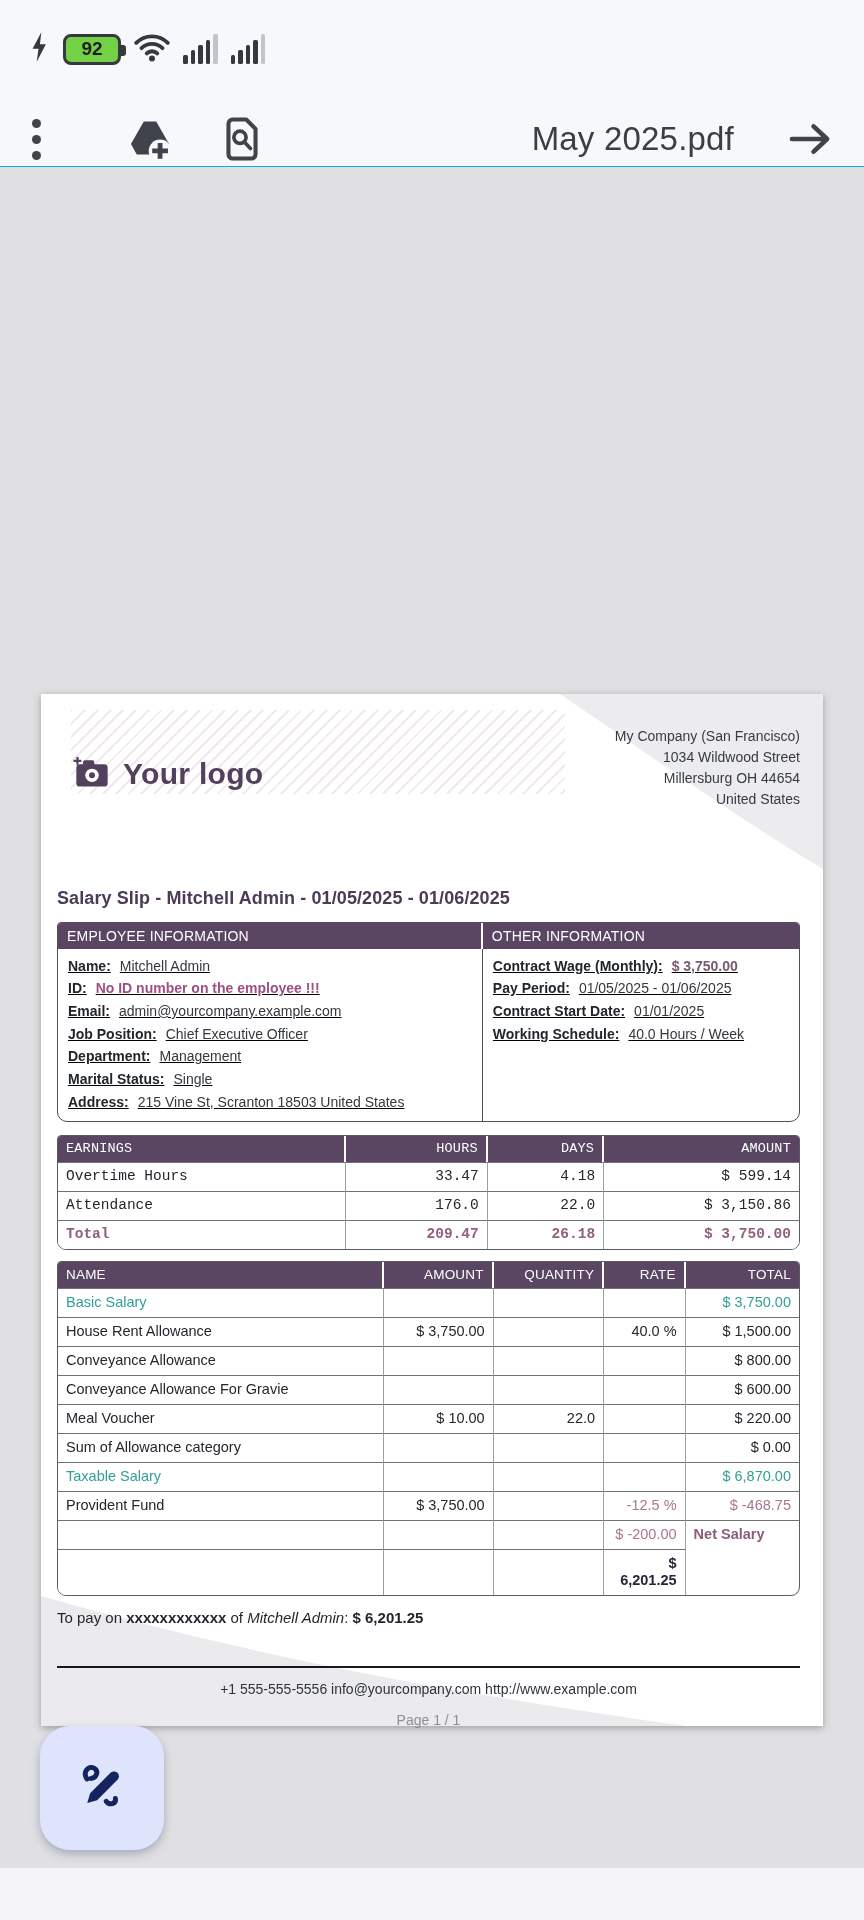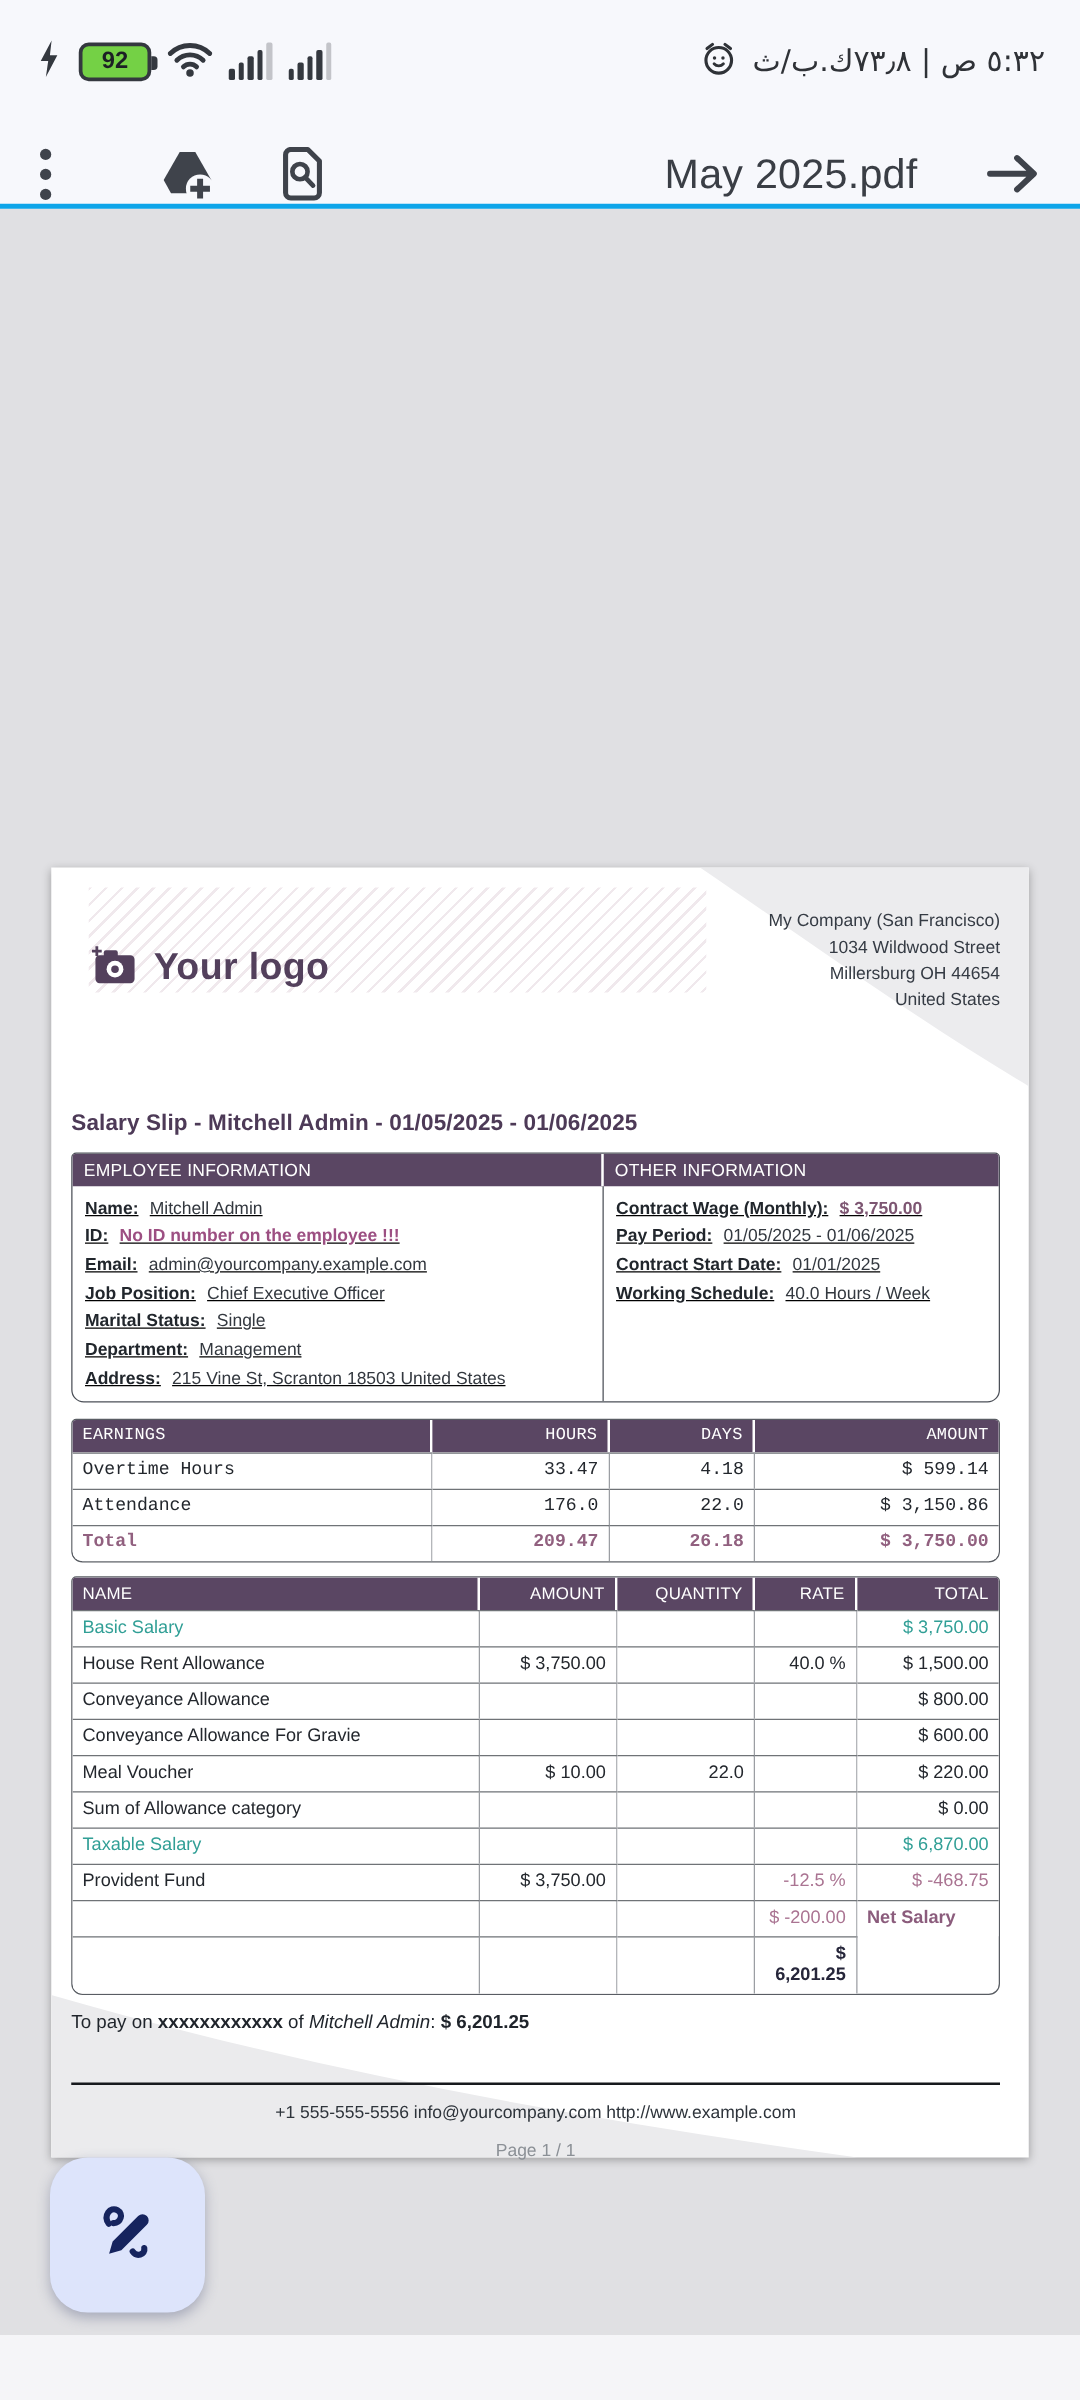--- a/index.html
+++ b/index.html
@@ -1,21 +1,21 @@
 <!DOCTYPE html>
 <html><head>
 <meta charset="utf-8">
 <style>
   * { margin:0; padding:0; box-sizing:border-box; }
   html,body { width:864px; height:1920px; overflow:hidden; background:#e0e0e3;
               font-family:"Liberation Sans", sans-serif; }
 
   
   .appbar { position:absolute; left:0; top:0; width:864px; height:167px;
-            background:#f7f8fc; border-bottom:4px solid #0ea5e9; z-index:5; }
+            background:#f7f8fc; border-bottom:1px solid #0ea5e9; z-index:5; }
   .statusbar { position:absolute; left:0; top:0; width:864px; height:88px;
                display:flex; align-items:center; padding:10px 28px 0 28px; }
   .status-left { display:flex; align-items:center; gap:13px; }
   .status-right { margin-left:auto; display:flex; align-items:center; gap:12px; }
   .status-text { font-size:24px; color:#2f3237; font-family:"DejaVu Sans", sans-serif; direction:rtl; }
   .battery { position:relative; width:58px; height:31px; border:3px solid #34383f; border-radius:8px;
              background:#74d145; display:flex; align-items:center; justify-content:center; }
   .battery-tip { position:absolute; right:-8px; top:8px; width:5px; height:11px;
                  background:#34383f; border-radius:0 3px 3px 0; }
   .battery-label { font-size:19px; font-weight:700; color:#1c2025; }
@@ -125,32 +125,20 @@
           <i style="height:24px"></i>
           <i class="dim" style="height:30px"></i>
       </span>
       <span class="bars">
         <i style="height:9px"></i>
           <i style="height:14px"></i>
           <i style="height:19px"></i>
           <i style="height:24px"></i>
           <i class="dim" style="height:30px"></i>
       </span>
-    </div>
-    <div class="status-right">
-      <span>
-        <svg width="30" height="30" viewBox="0 0 24 24">
-          <circle cx="12" cy="13" r="8.2" fill="none" stroke="#2f3237" stroke-width="2"></circle>
-          <path d="M4.5 5.5 L8 2.8 M19.5 5.5 L16 2.8" stroke="#2f3237" stroke-width="2" stroke-linecap="round"></path>
-          <circle cx="9.3" cy="11.5" r="1.1" fill="#2f3237"></circle>
-            <circle cx="14.7" cy="11.5" r="1.1" fill="#2f3237"></circle>
-          <path d="M9 15.2a4 4 0 0 0 6 0" fill="none" stroke="#2f3237" stroke-width="1.8" stroke-linecap="round"></path>
-        </svg>
-      </span>
-      <span class="status-text">٥:٣٢ ص | ٧٣٫٨ك.ب/ث</span>
     </div>
   </div>
 
   <div class="toolbar">
     <span class="kebab tb-icon">
         <i></i>
         <i></i>
         <i></i>
       </span>
     <span class="tb-gap1"></span>
@@ -213,22 +201,22 @@
       <div class="doc-title">Salary Slip - Mitchell Admin - 01/05/2025 - 01/06/2025</div>
 
       <div class="info-wrap">
         <div class="info-col left">
           <div class="info-header">EMPLOYEE INFORMATION</div>
           <div class="info-body" id="emp-body">
               <div class="info-row"><span class="info-label">Name:</span><span class="info-value">Mitchell Admin</span></div>
               <div class="info-row"><span class="info-label">ID:</span><span class="info-value warning">No ID number on the employee !!!</span></div>
               <div class="info-row"><span class="info-label">Email:</span><span class="info-value">admin@yourcompany.example.com</span></div>
               <div class="info-row"><span class="info-label">Job Position:</span><span class="info-value">Chief Executive Officer</span></div>
+              <div class="info-row"><span class="info-label">Department:</span><span class="info-value">Management</span></div>
               <div class="info-row"><span class="info-label">Marital Status:</span><span class="info-value">Single</span></div>
-              <div class="info-row"><span class="info-label">Department:</span><span class="info-value">Management</span></div>
               <div class="info-row"><span class="info-label">Address:</span><span class="info-value">215 Vine St,  Scranton 18503 United States</span></div>
             </div>
         </div>
         <div class="info-col right">
           <div class="info-header">OTHER INFORMATION</div>
           <div class="info-body" id="other-body">
               <div class="info-row"><span class="info-label">Contract Wage (Monthly):</span><span class="info-value purple">$ 3,750.00</span></div>
               <div class="info-row"><span class="info-label">Pay Period:</span><span class="info-value">01/05/2025 - 01/06/2025</span></div>
               <div class="info-row"><span class="info-label">Contract Start Date:</span><span class="info-value">01/01/2025</span></div>
               <div class="info-row"><span class="info-label">Working Schedule:</span><span class="info-value">40.0 Hours / Week</span></div>

